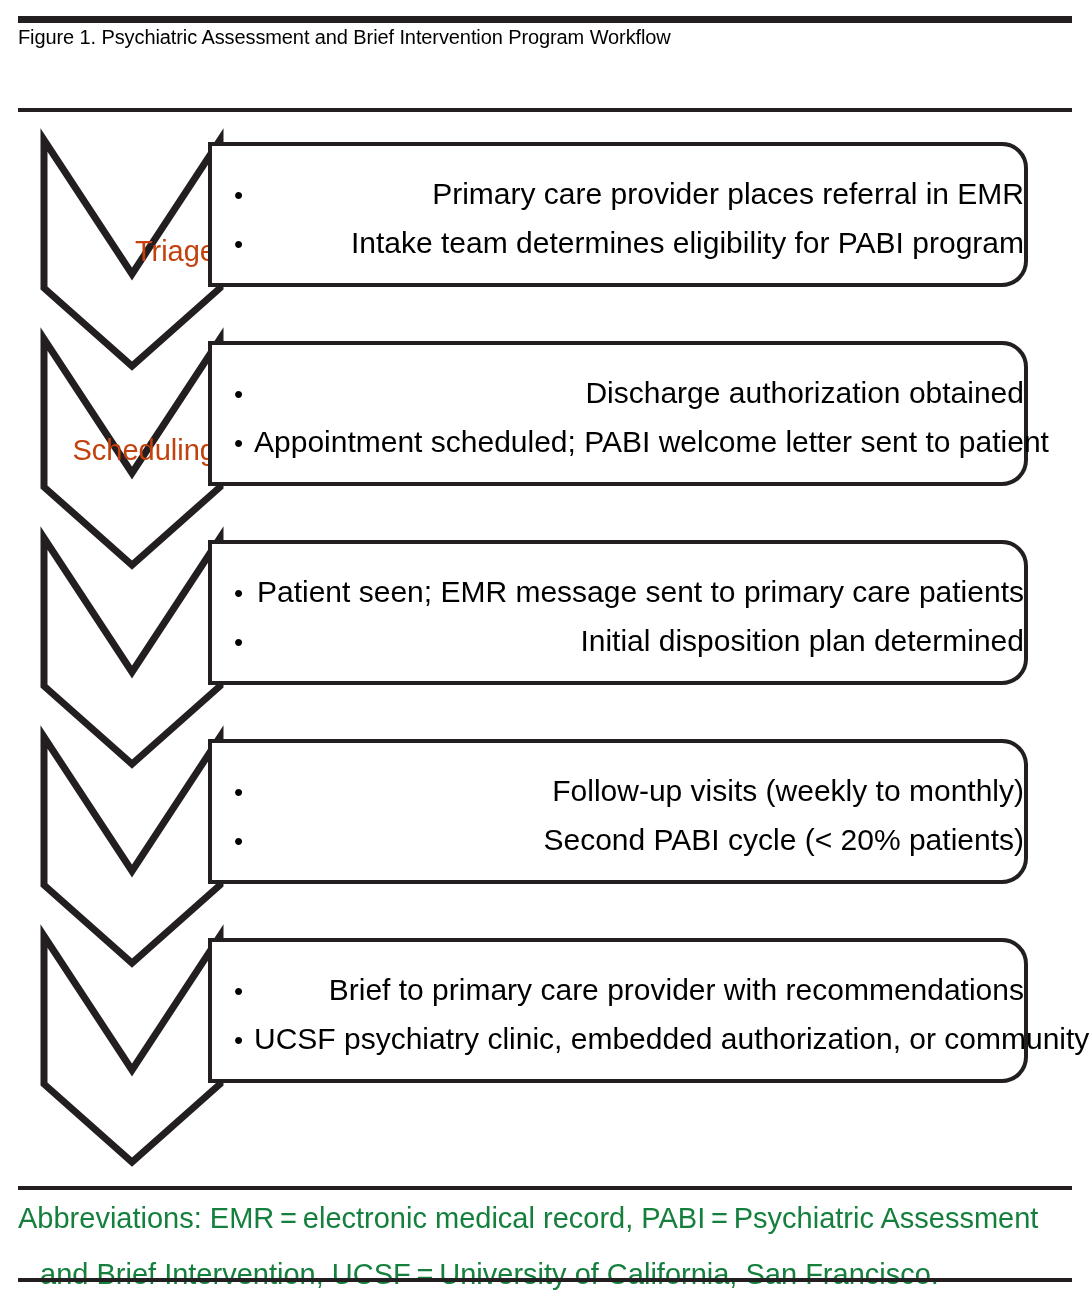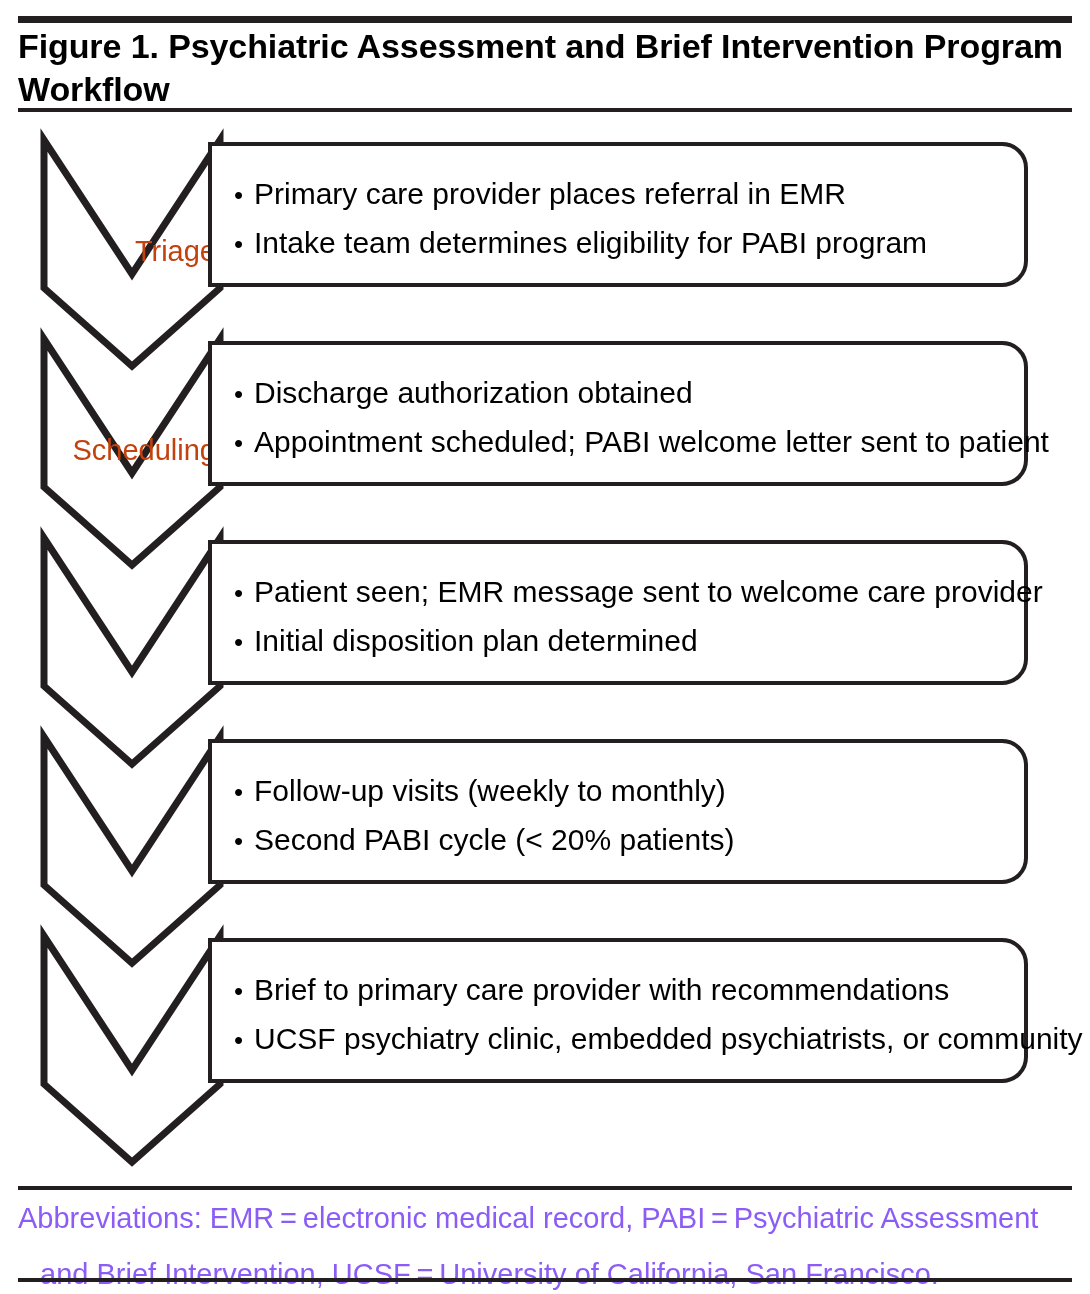--- a/index.html
+++ b/index.html
@@ -30,22 +30,22 @@
     top: 16px;
     width: 1054px;
     height: 7px;
     background: #231f20;
   }
   .figure-title {
     position: absolute;
     left: 18px;
     top: 25px;
     width: 1046px;
-    font-size: 34px;
-    font-weight: bold;
+    font-size: 20px;
+    font-weight: normal;
     line-height: 1.26;
     letter-spacing: -0.1px;
     color: #000000;
   }
   .rule-title-bottom {
     position: absolute;
     left: 18px;
     top: 108px;
     width: 1054px;
     height: 4px;
@@ -134,39 +134,40 @@
     white-space: nowrap;
   }
   .bullet-dot {
     width: 20px;
     flex: 0 0 20px;
     font-size: 26px;
     line-height: 47px;
   }
   .bullet-text {
     flex: 1 1 auto;
+    text-align: right;
   }
 
   
   .rule-foot-top {
     position: absolute;
     left: 18px;
     top: 1186px;
     width: 1054px;
     height: 4px;
     background: #231f20;
   }
   .abbrev {
     position: absolute;
     left: 18px;
     top: 1198px;
     width: 1050px;
     font-size: 29px;
     line-height: 40px;
-    color: #8b5cf6;
+    color: #15803d;
   }
   .abbrev-line {
     display: block;
   }
   .abbrev-line.indented {
     padding-left: 22px;
     margin-top: 16px;
   }
   .rule-foot-bottom {
     position: absolute;
@@ -226,21 +227,21 @@
         </div>
       </div>
       <div class="step" style="top: 536px;">
         <svg class="chevron-svg" viewBox="0 0 184 230">
           <path d="M 4 2 L 92 136 L 180 2 L 180 150 L 92 228 L 4 150 Z" fill="#ffffff" stroke="#231f20" stroke-width="7" stroke-linejoin="miter"></path>
         </svg>
         <div class="step-box">
           <div class="bullets">
             <div class="bullet-row">
               <span class="bullet-dot">•</span>
-              <span class="bullet-text">Patient seen; EMR message sent to welcome care provider</span>
+              <span class="bullet-text">Patient seen; EMR message sent to primary care patients</span>
             </div>
             <div class="bullet-row">
               <span class="bullet-dot">•</span>
               <span class="bullet-text">Initial disposition plan determined</span>
             </div>
           </div>
         </div>
       </div>
       <div class="step" style="top: 735px;">
         <svg class="chevron-svg" viewBox="0 0 184 230">
@@ -264,21 +265,21 @@
           <path d="M 4 2 L 92 136 L 180 2 L 180 150 L 92 228 L 4 150 Z" fill="#ffffff" stroke="#231f20" stroke-width="7" stroke-linejoin="miter"></path>
         </svg>
         <div class="step-box">
           <div class="bullets">
             <div class="bullet-row">
               <span class="bullet-dot">•</span>
               <span class="bullet-text">Brief to primary care provider with recommendations</span>
             </div>
             <div class="bullet-row">
               <span class="bullet-dot">•</span>
-              <span class="bullet-text">UCSF psychiatry clinic, embedded psychiatrists, or community</span>
+              <span class="bullet-text">UCSF psychiatry clinic, embedded authorization, or community</span>
             </div>
           </div>
         </div>
       </div>
     </div>
 
   <div class="rule-foot-top"></div>
 
   <div class="abbrev">
     <span class="abbrev-line">Abbreviations: EMR = electronic medical record, PABI = Psychiatric Assessment</span>

